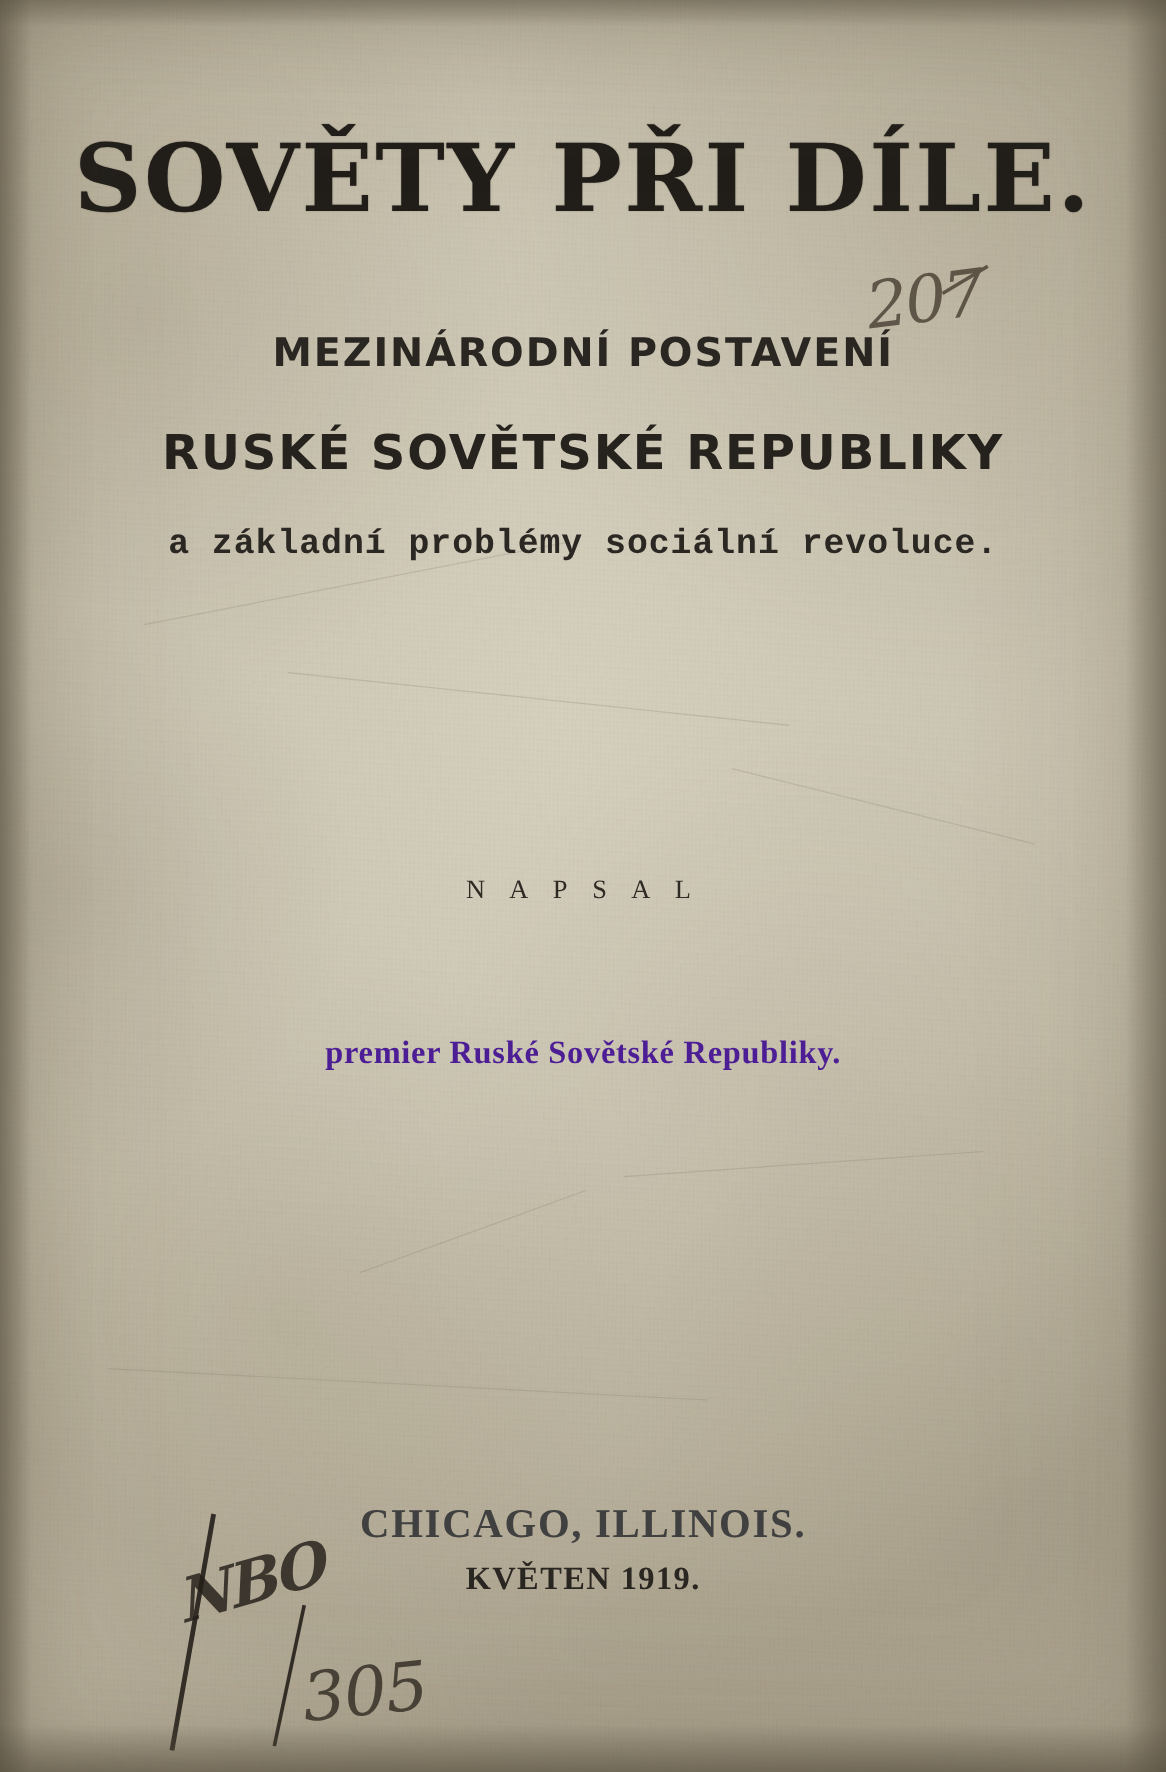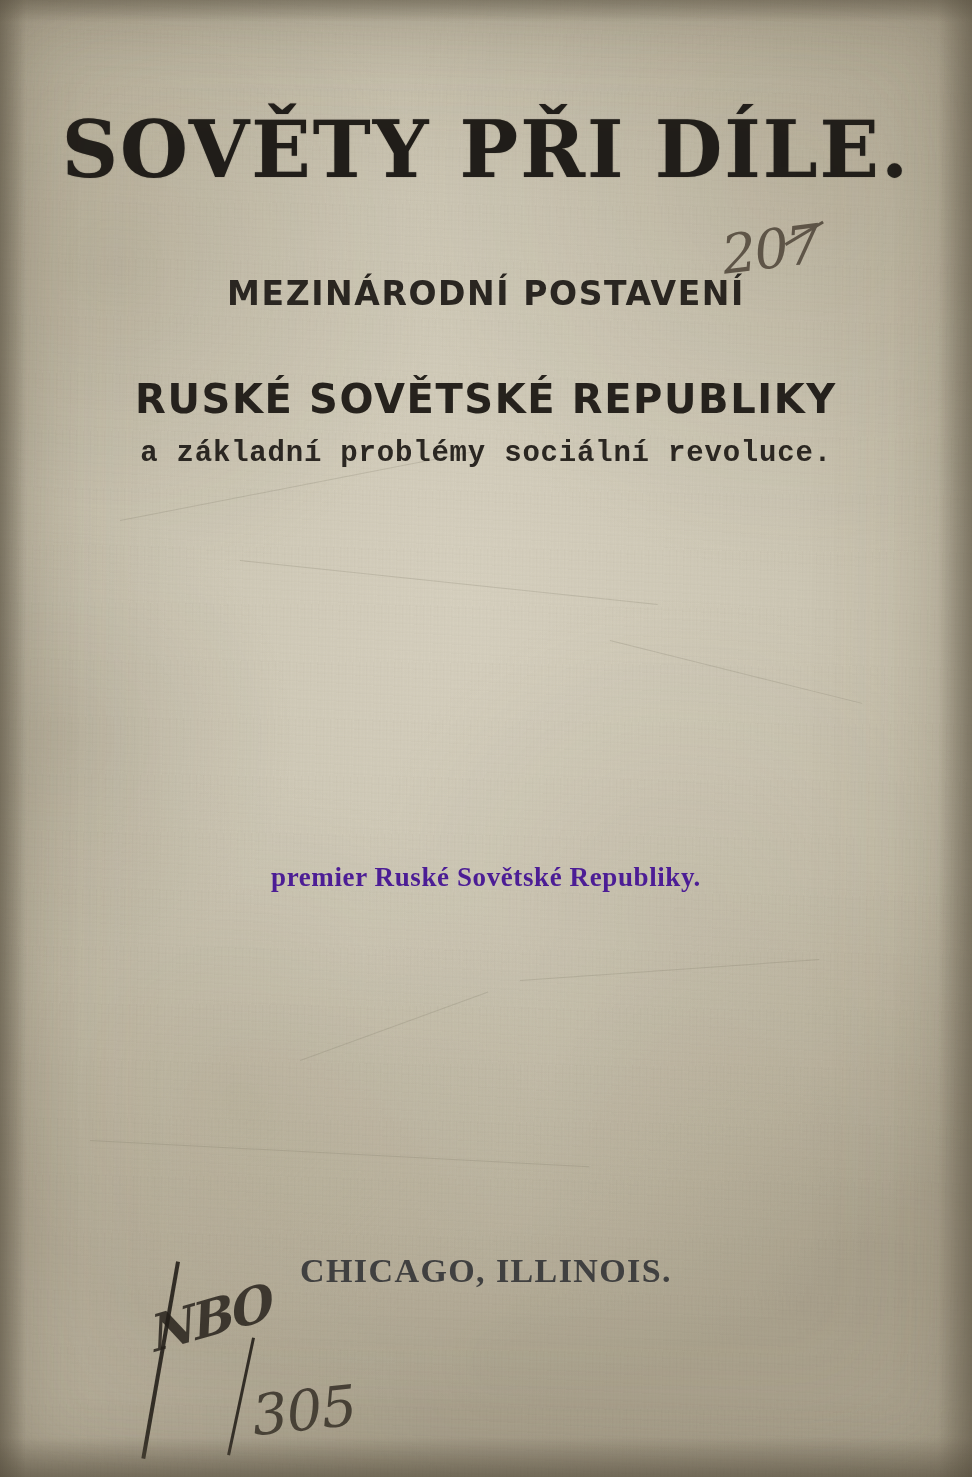--- a/index.html
+++ b/index.html
@@ -96,21 +96,21 @@
   }
   .subtitle-1 {
     top: 274px;
     font-family: "DejaVu Sans", sans-serif;
     font-weight: 600;
     font-size: 33px;
     letter-spacing: 1.6px;
     color: #2a2621;
   }
   .subtitle-2 {
-    top: 376px;
+    top: 355px;
     font-family: "DejaVu Sans", sans-serif;
     font-weight: 600;
     font-size: 40px;
     letter-spacing: 1.6px;
     color: #26221d;
   }
   .subtitle-3 {
     top: 437px;
     font-family: Liberation Mono, monospace;
     font-weight: 700;
@@ -231,22 +231,24 @@
   <div class="scratch" style="left:240px; top:560px; width:420px; height:1px; transform:rotate(6deg);"></div>
   <div class="scratch" style="left:520px; top:980px; width:300px; height:1px; transform:rotate(-4deg);"></div>
   <div class="scratch" style="left:90px; top:1140px; width:500px; height:1px; transform:rotate(3deg);"></div>
   <div class="scratch" style="left:610px; top:640px; width:260px; height:1px; transform:rotate(14deg);"></div>
   <div class="scratch" style="left:300px; top:1060px; width:200px; height:1px; transform:rotate(-20deg);"></div>
 
   <div class="block title-main">SOVĚTY PŘI DÍLE.</div>
   <div class="block subtitle-1">MEZINÁRODNÍ POSTAVENÍ</div>
   <div class="block subtitle-2">RUSKÉ SOVĚTSKÉ REPUBLIKY</div>
   <div class="block subtitle-3">a základní problémy sociální revoluce.</div>
+  <div class="block byline-label">N A P S A L</div>
   <div class="block author-role">premier Ruské Sovětské Republiky.</div>
   <div class="block imprint-city">CHICAGO, ILLINOIS.</div>
+  <div class="block imprint-date">KVĚTEN 1919.</div>
 
   <div class="hand hand-207">
     <span>207</span>
     <span class="strike"></span>
   </div>
 
   <div class="hand hand-nbo">
     <span>NBO</span>
   </div>
 

